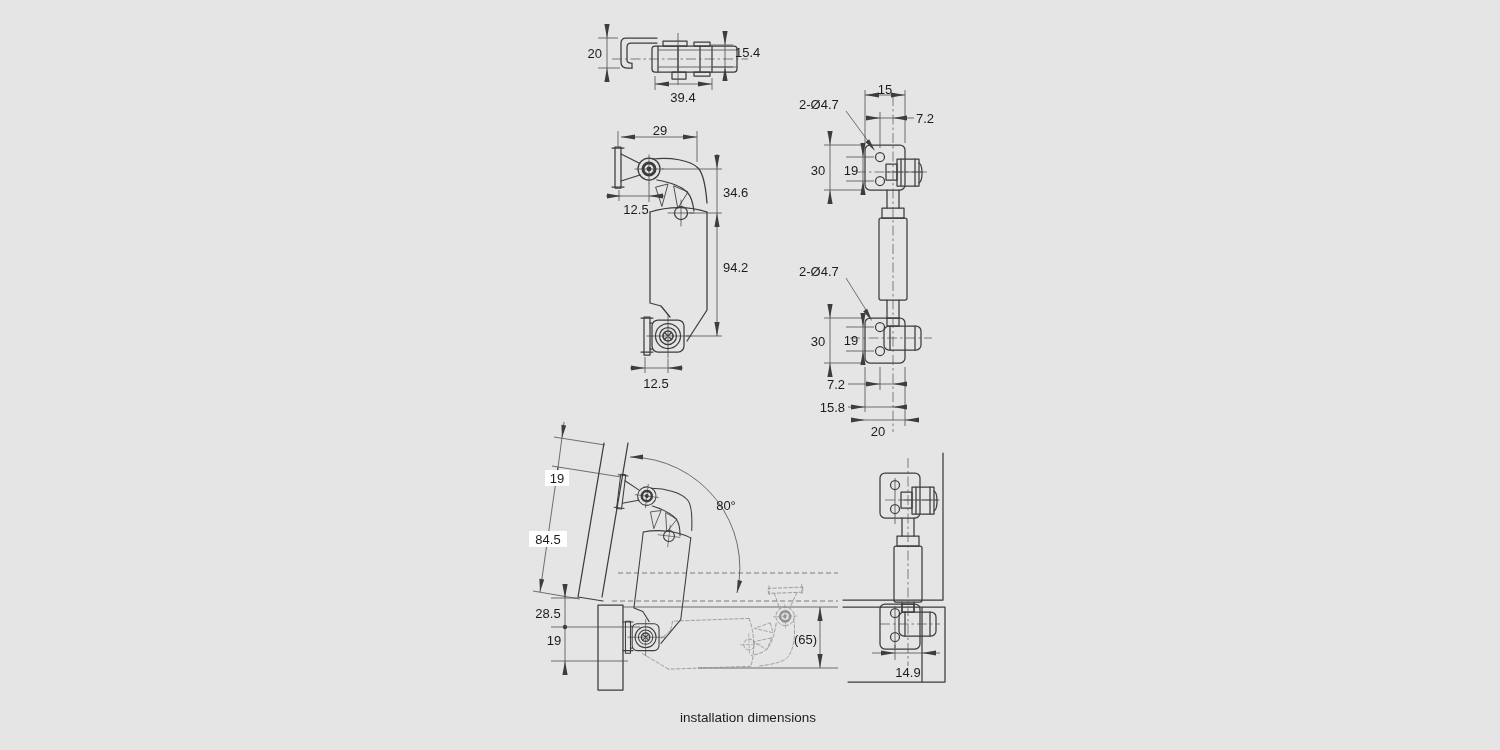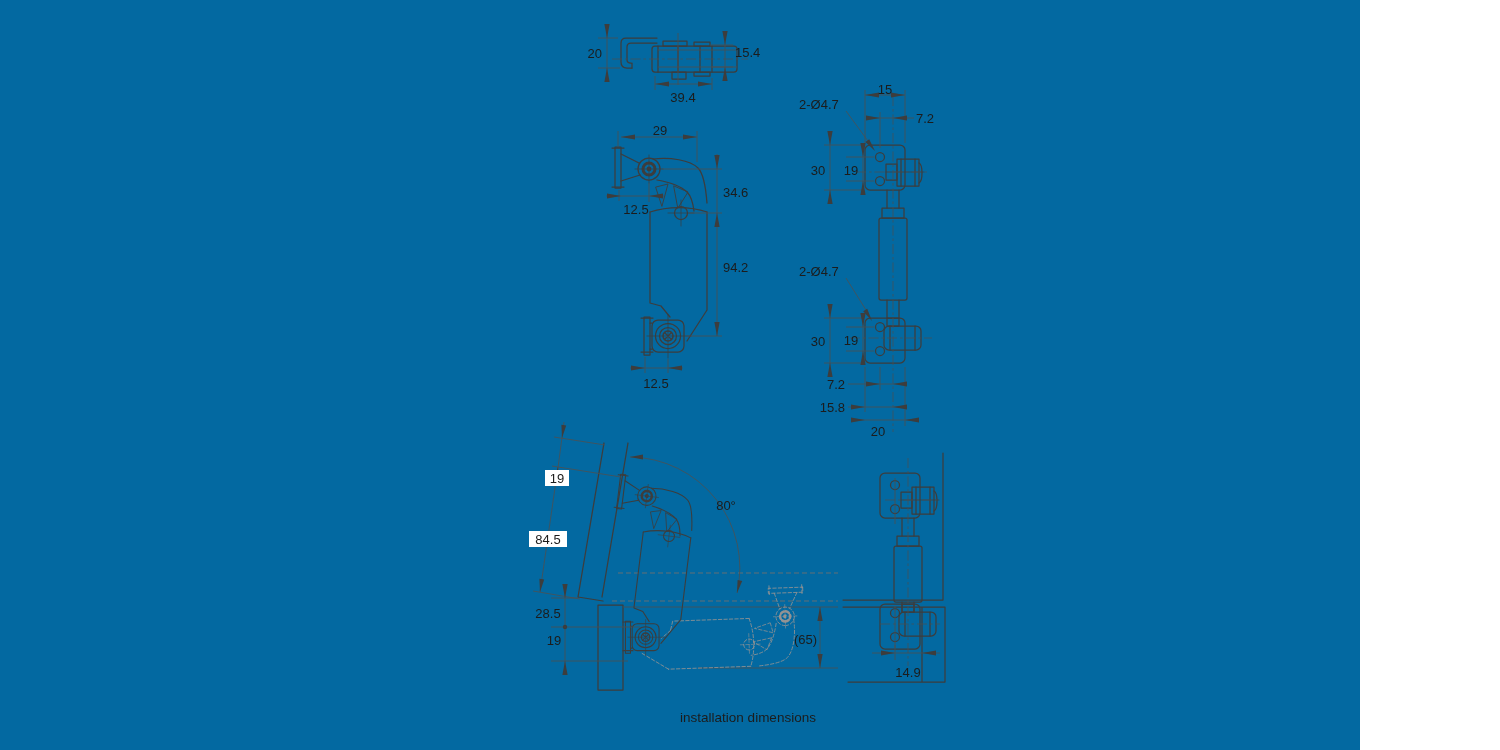--- a/index.html
+++ b/index.html
@@ -1,16 +1,16 @@
 <!DOCTYPE html>
 <html><head>
 <meta charset="utf-8">
 <style>
   html,body{margin:0;padding:0;background:#ffffff;}
-  .stage{position:relative;width:1360px;height:750px;background:#0369a1;overflow:hidden;
+  .stage{position:relative;width:1500px;height:750px;background:#e5e5e5;overflow:hidden;
          font-family:"Liberation Sans", sans-serif;}
   svg{display:block;}
   .p{stroke:#3d3d3d;stroke-width:1.25;fill:none;stroke-linecap:round;stroke-linejoin:round;}
   .t{stroke:#4f4f4f;stroke-width:0.8;fill:none;}
   .cl{stroke:#4f4f4f;stroke-width:0.7;fill:none;stroke-dasharray:10 3 2.5 3;}
   .dsh{stroke:#6f6f6f;stroke-width:0.9;fill:none;stroke-dasharray:5 3;}
   .ar{fill:#3d3d3d;stroke:none;}
   .dot{fill:#3d3d3d;stroke:none;}
   .bgr{fill:#ffffff;stroke:none;}
   .lbl{fill:#1c1c1c;font-size:13px;dominant-baseline:central;}

